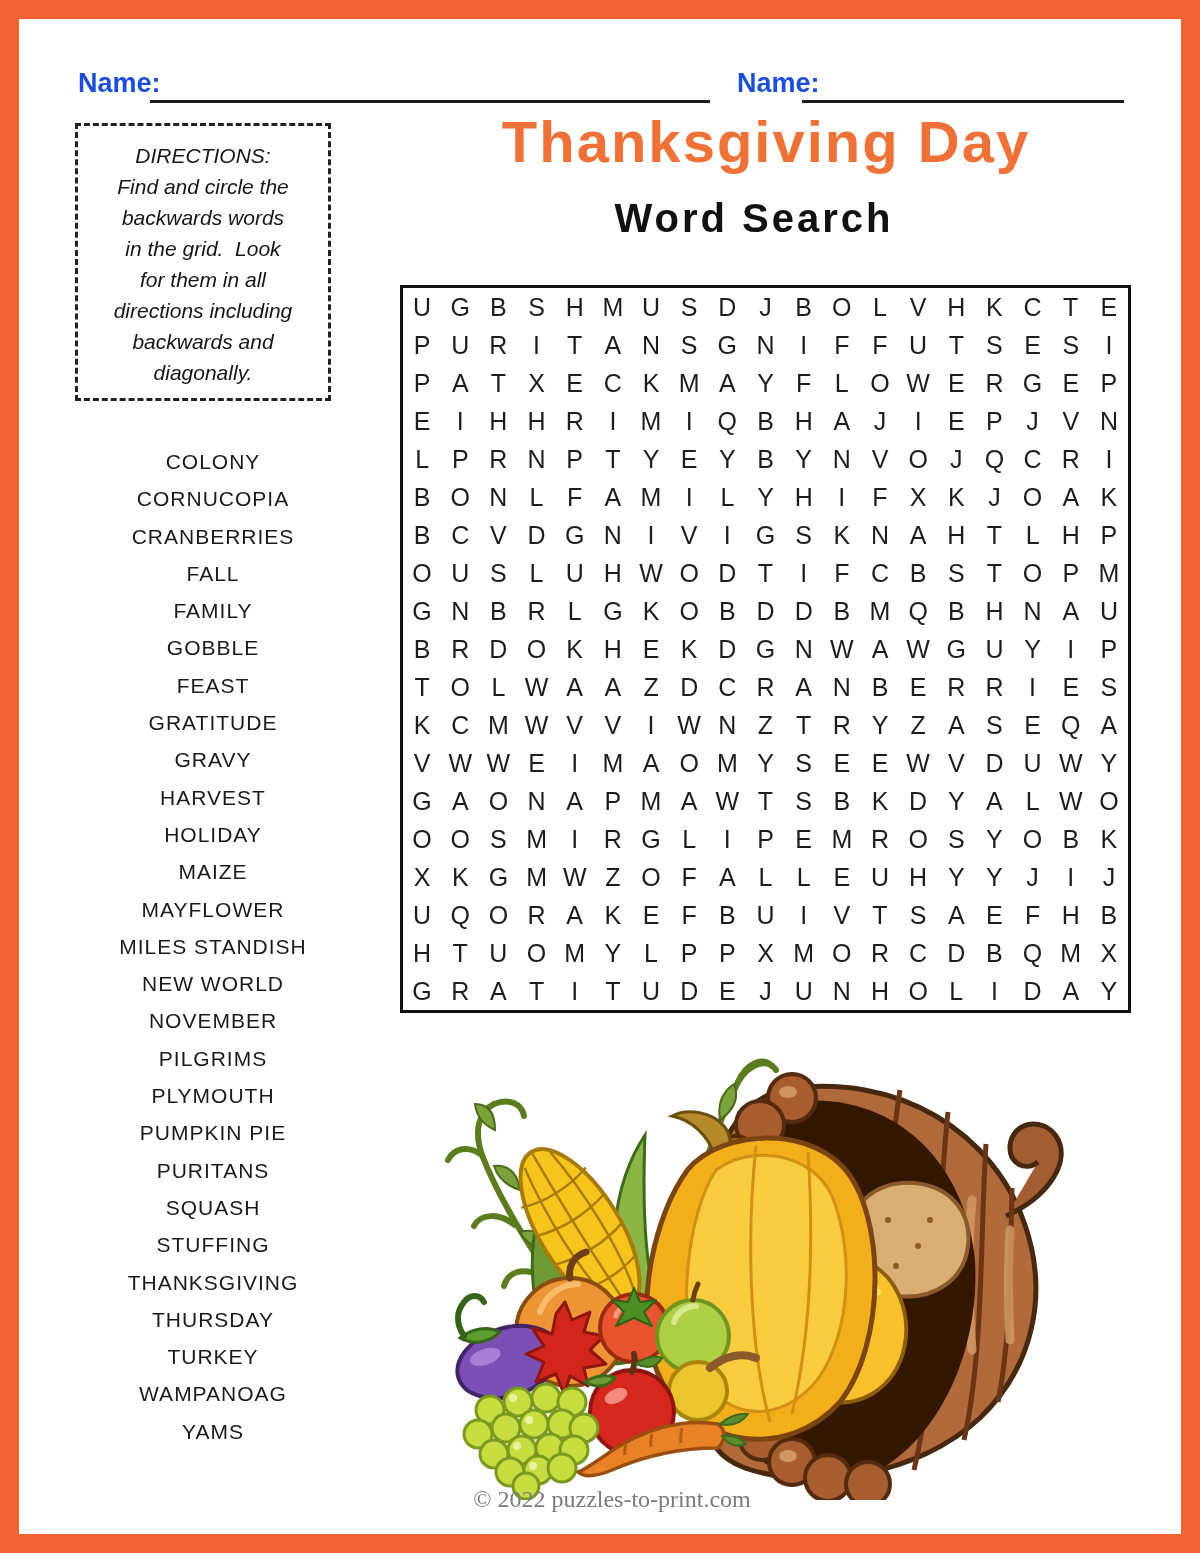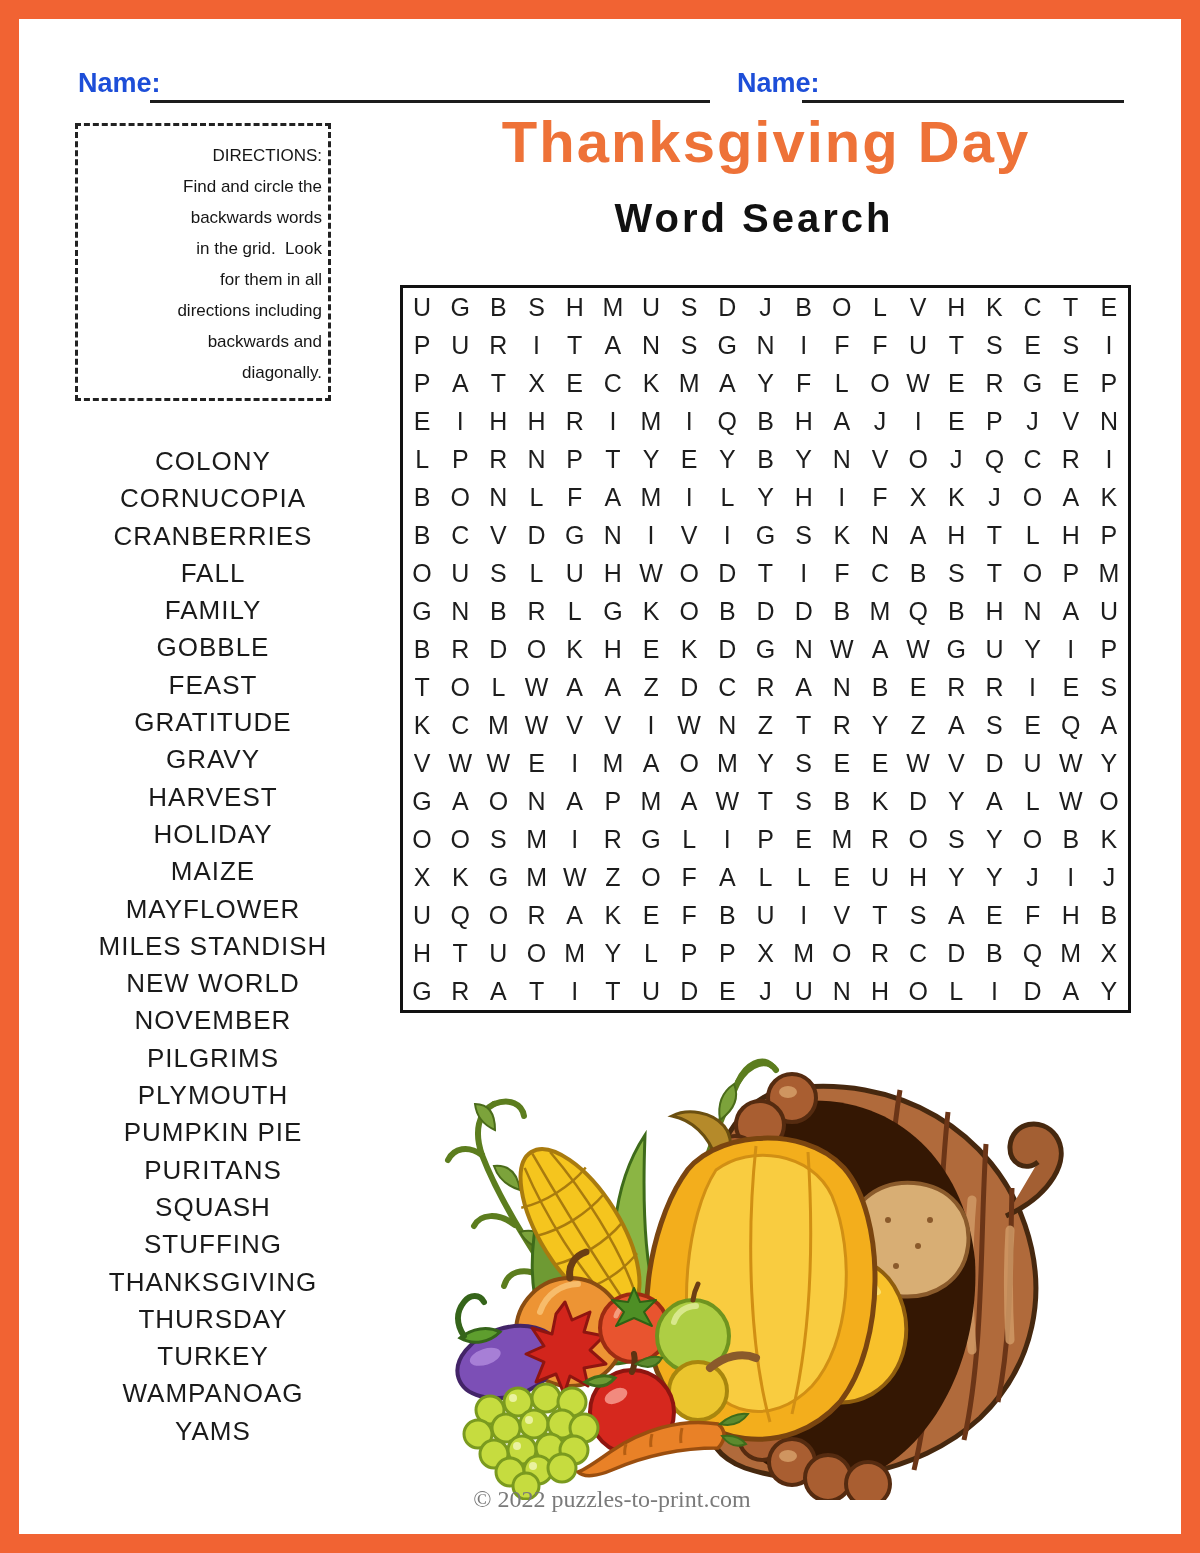--- a/index.html
+++ b/index.html
@@ -22,27 +22,27 @@
   .title{
     position:absolute;left:400px;top:108px;width:732px;text-align:center;
     font-size:58px;font-weight:bold;letter-spacing:2px;color:var(--title-color);
   }
   .subtitle{
     position:absolute;left:388px;top:196px;width:732px;text-align:center;
     font-size:40px;font-weight:bold;letter-spacing:3px;color:#111;
   }
   .directions{
     position:absolute;left:75px;top:123px;width:256px;height:278px;
-    border:3px dashed #222;padding:14px 6px;text-align:right;
-    font-size:17px;line-height:31px;color:#161616;
+    border:3px dashed #222;padding:14px 6px;text-align:center;
+    font-size:21px;line-height:31px;color:#161616;font-style:italic;
   }
   .directions .directions-line{white-space:pre-wrap;}
   .word-list{
     position:absolute;left:40px;top:443px;width:346px;text-align:center;
-    font-size:26px;letter-spacing:1px;color:#1a1a1a;
+    font-size:21px;letter-spacing:1px;color:#1a1a1a;
   }
   .word-list .word{height:37.3px;line-height:37.3px;}
   .grid{
     position:absolute;left:400px;top:285px;width:731px;height:728px;
     border:3px solid #111;display:grid;
     grid-template-columns:repeat(19,1fr);grid-template-rows:repeat(19,1fr);
   }
   .grid .cell{
     display:flex;align-items:center;justify-content:center;
     font-size:25px;color:var(--grid-ink);

